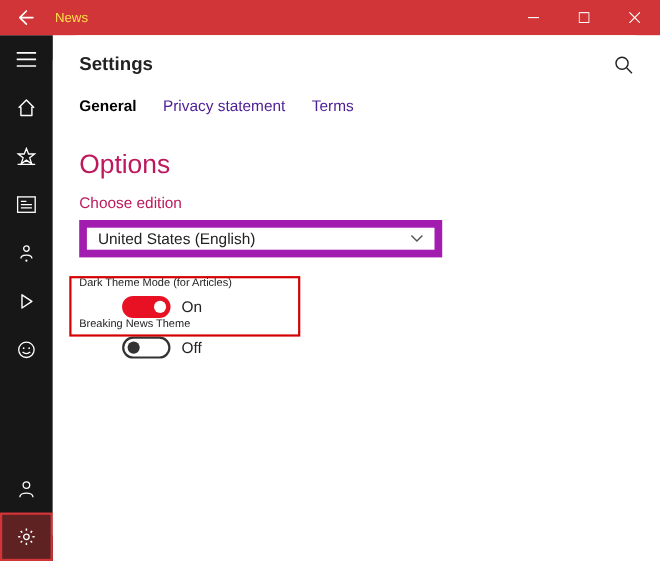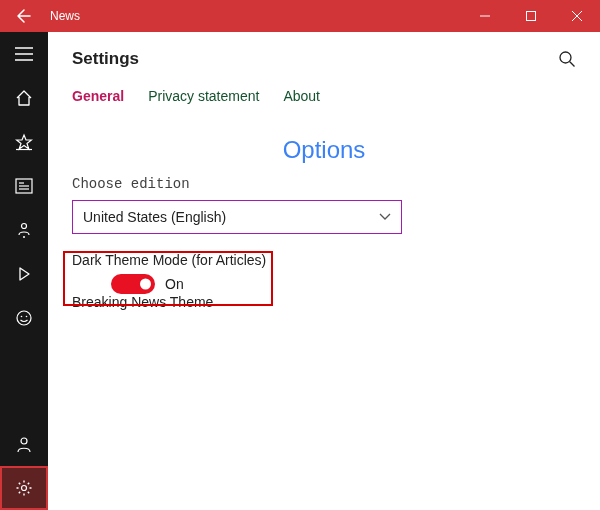--- a/index.html
+++ b/index.html
@@ -10,21 +10,21 @@
     width: 600px;
     height: 510px;
     overflow: hidden;
     background: #fff;
   }
 
   
   .titlebar {
     height: 32px;
     background: #d13538;
-    color: #ffffff;
+    color: #fde047;
     display: flex;
     align-items: center;
     padding-left: 50px;
     position: relative;
   }
   .titlebar .back-btn {
     position: absolute;
     left: 0;
     top: 0;
     width: 48px;
@@ -112,62 +112,60 @@
 
   
   .tabs {
     display: flex;
     gap: 24px;
     padding: 12px 24px 10px 24px;
     border-bottom: none;
   }
   .tab {
     font-size: 14px;
-    color: #14532d;
+    color: #4c1d95;
     cursor: pointer;
   }
   .tab.active {
-    color: #be185d;
+    color: #000000;
     font-weight: 600;
   }
 
   
   .section {
     padding: 8px 24px 4px 24px;
   }
   .section h2 {
     font-size: 24px;
     font-weight: 300;
     margin: 14px 0 12px 0;
-    color: #3b82f6;
-    text-align: center;
+    color: #be185d;
   }
   .section-label {
     font-size: 14px;
     margin-bottom: 8px;
-    color: #404040;
-    font-family: Liberation Mono, monospace;
+    color: #be185d;
   }
   .select-box {
     width: 330px;
     height: 34px;
-    border: 1px solid #a21caf;
+    border: 7px solid #a21caf;
     display: flex;
     align-items: center;
     justify-content: space-between;
     padding: 0 10px;
     cursor: pointer;
     font-size: 14px;
   }
 
   .setting-block {
     margin-top: 18px;
   }
   .setting-title {
-    font-size: 14px;
+    font-size: 10px;
     margin-bottom: 6px;
   }
 
   
   .toggle-row {
     display: flex;
     align-items: center;
     gap: 10px;
     padding-left: 39px;
   }
@@ -319,21 +317,21 @@
         <svg class="ico" width="18" height="18" viewBox="0 0 18 18">
           <circle cx="7.5" cy="7.5" r="5.5" stroke="#222" stroke-width="1.3" fill="none"></circle>
           <line x1="11.8" y1="11.8" x2="16.5" y2="16.5" stroke="#222" stroke-width="1.3"></line>
         </svg>
       </div>
     </div>
 
     <div class="tabs">
       <div class="tab active">General</div>
       <div class="tab">Privacy statement</div>
-      <div class="tab">About</div>
+      <div class="tab">Terms</div>
     </div>
 
     <div class="section">
       <h2>Options</h2>
       <div class="section-label">Choose edition</div>
       <div class="select-box">
         <span>United States (English)</span>
         <svg class="ico" width="12" height="8" viewBox="0 0 12 8">
           <path d="M1 1 L6 6 L11 1" stroke="#555" stroke-width="1.3" fill="none"></path>
         </svg>
@@ -343,17 +341,23 @@
         <div class="setting-title">Dark Theme Mode (for Articles)</div>
         <div class="toggle-row">
           <div class="toggle on">
             <div class="knob"></div>
           </div>
           <span class="toggle-state">On</span>
         </div>
       </div>
 
       <div class="setting-title">Breaking News Theme</div>
+      <div class="toggle-row">
+        <div class="toggle off">
+          <div class="knob"></div>
+        </div>
+        <span class="toggle-state">Off</span>
+      </div>
     </div>
 
     <div class="highlight-box" style="left:15px; top:219px; width:210px; height:55px;"></div>
   </div>
 </div>
 
 </body></html>

